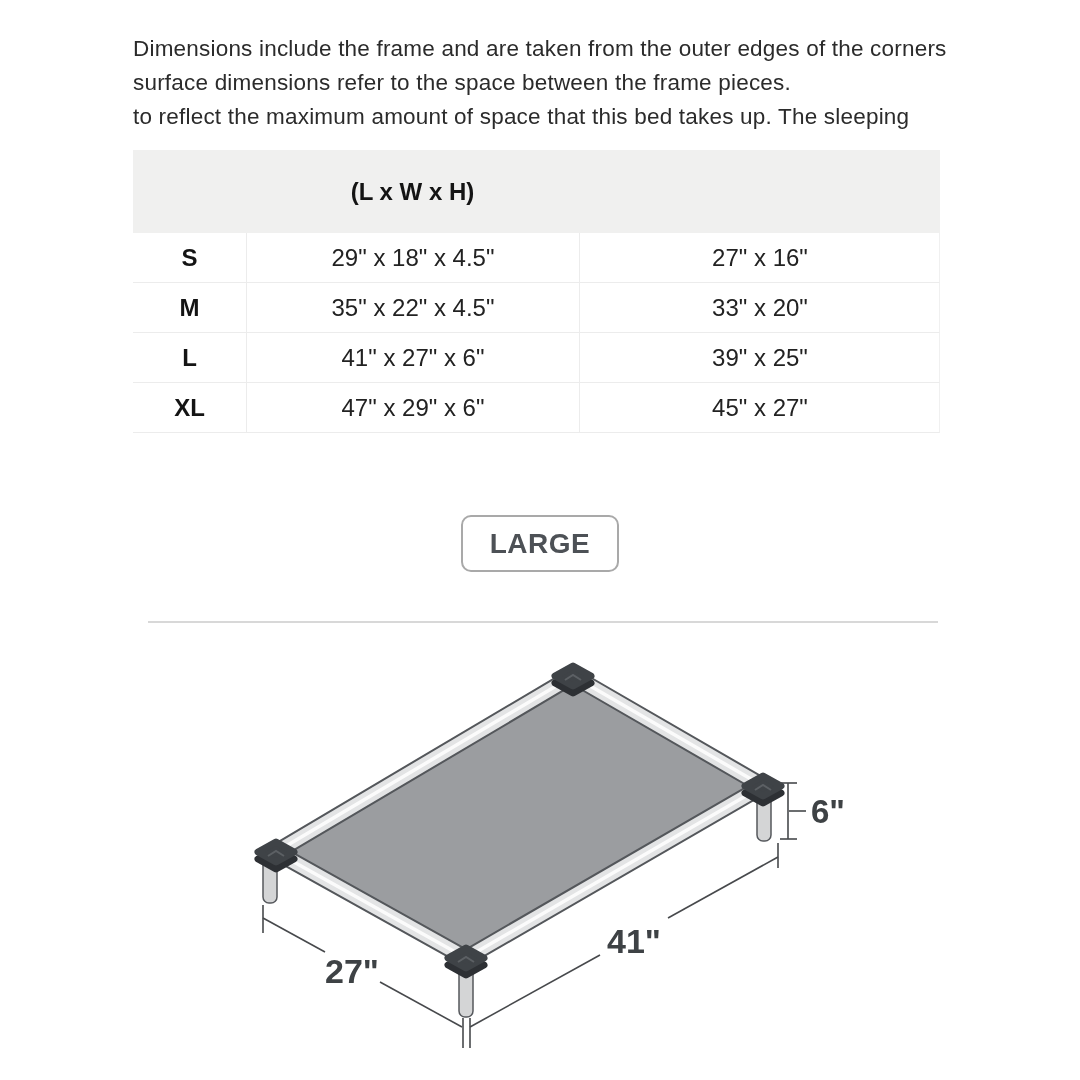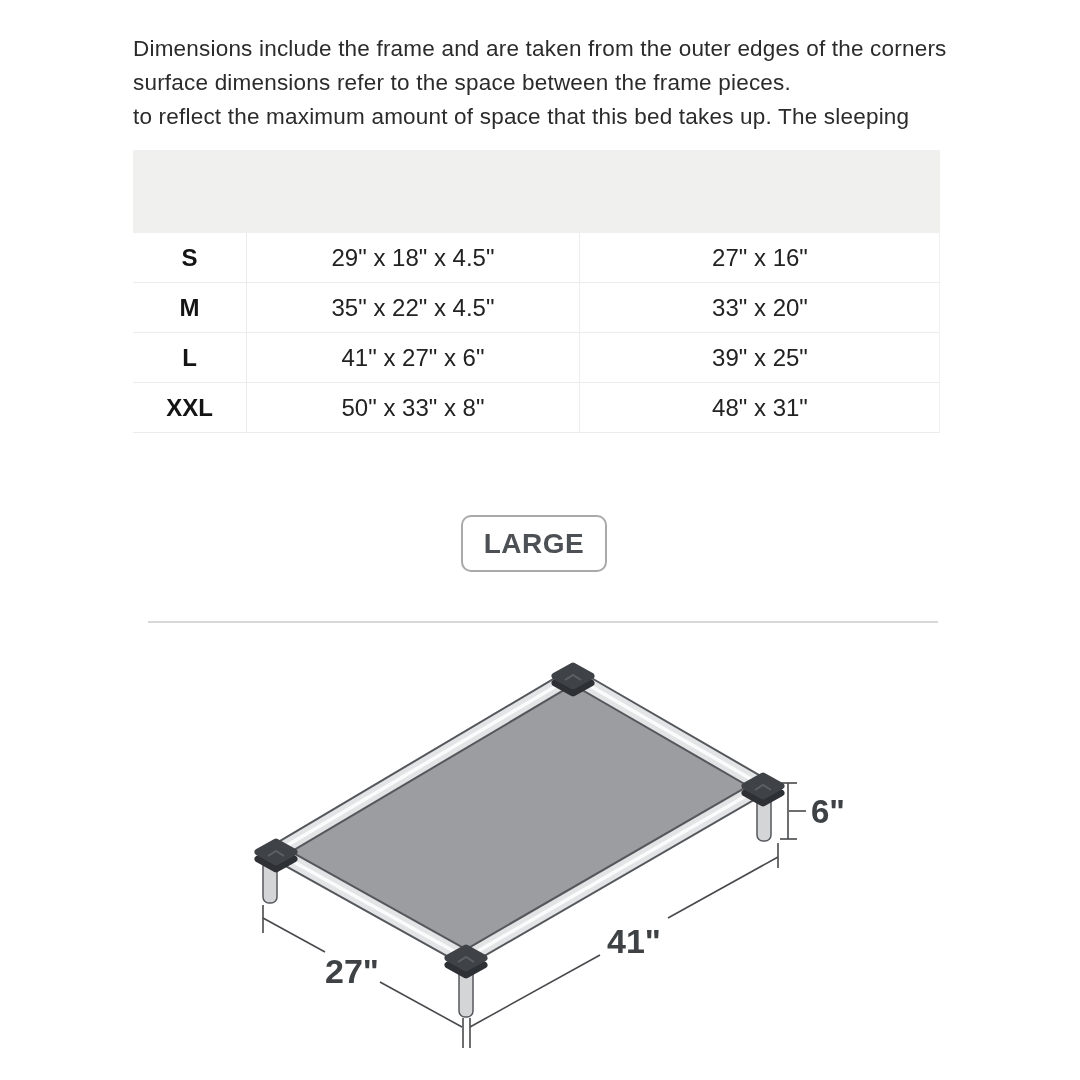--- a/index.html
+++ b/index.html
@@ -56,21 +56,21 @@
     align-items: center;
     justify-content: center;
   }
   .st-row .cell.size { font-weight: bold; color: #141414; }
   .st-row .cell.dims, .st-row .cell.sleep { border-left: 1px solid #ececec; }
 
   
   .size-button {
     position: absolute;
     left: 461px; top: 515px;
-    width: 146px; height: 57px;
+    width: 158px; height: 57px;
     background: #ffffff;
     border: 2px solid #a9a9a9;
     border-radius: 10px;
     display: flex;
     align-items: center;
     justify-content: center;
     font-family: "Liberation Sans", sans-serif;
     font-size: 28px;
     font-weight: bold;
     letter-spacing: 0.5px;
@@ -104,20 +104,21 @@
 <div class="description">
   <div class="line">Dimensions include the frame and are taken from the outer edges of the corners</div>
   <div class="line">surface dimensions refer to the space between the frame pieces.</div>
   <div class="line">to reflect the maximum amount of space that this bed takes up. The sleeping</div>
 </div>
 
 <div class="size-table">
   <div class="st-header">
     <div class="hcell"></div>
     <div class="hcell">
+      <div>(L x W x H)</div>
     </div>
     <div class="hcell">
     </div>
   </div>
 
   <div class="st-row">
     <div class="cell size">S</div>
     <div class="cell dims">29" x 18" x 4.5"</div>
     <div class="cell sleep">27" x 16"</div>
   </div>
@@ -125,23 +126,23 @@
     <div class="cell size">M</div>
     <div class="cell dims">35" x 22" x 4.5"</div>
     <div class="cell sleep">33" x 20"</div>
   </div>
   <div class="st-row">
     <div class="cell size">L</div>
     <div class="cell dims">41" x 27" x 6"</div>
     <div class="cell sleep">39" x 25"</div>
   </div>
   <div class="st-row">
-    <div class="cell size">XXL</div>
-    <div class="cell dims">50" x 33" x 8"</div>
-    <div class="cell sleep">48" x 31"</div>
+    <div class="cell size">XL</div>
+    <div class="cell dims">47" x 29" x 6"</div>
+    <div class="cell sleep">45" x 27"</div>
   </div>
 </div>
 
 <div class="size-button">LARGE</div>
 
 <div class="divider"></div>
 
 <svg class="diagram-svg" viewBox="0 0 1080 440">
 
   <polygon points="573,36 763,146 466,318 276,212" fill="#9b9da0" stroke="#85878a" stroke-width="1"></polygon>

